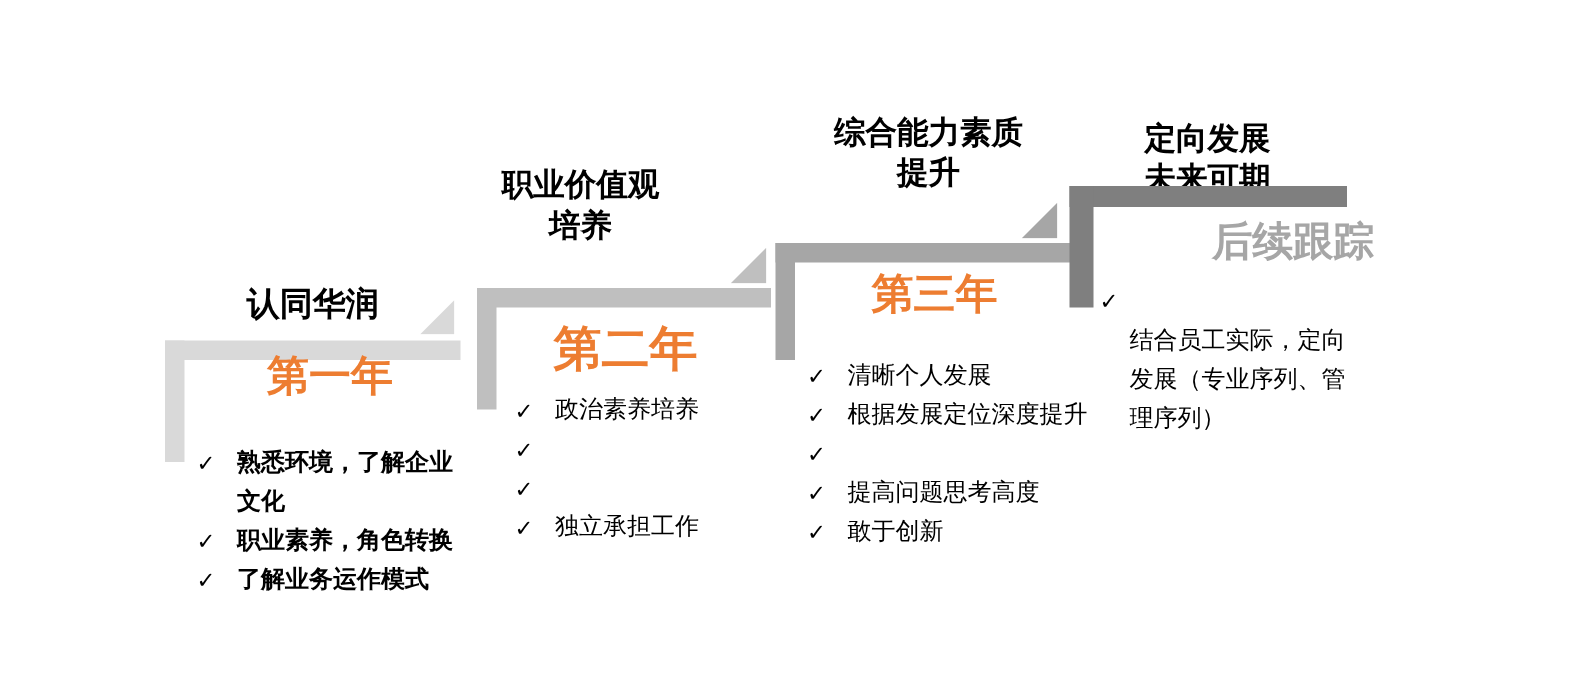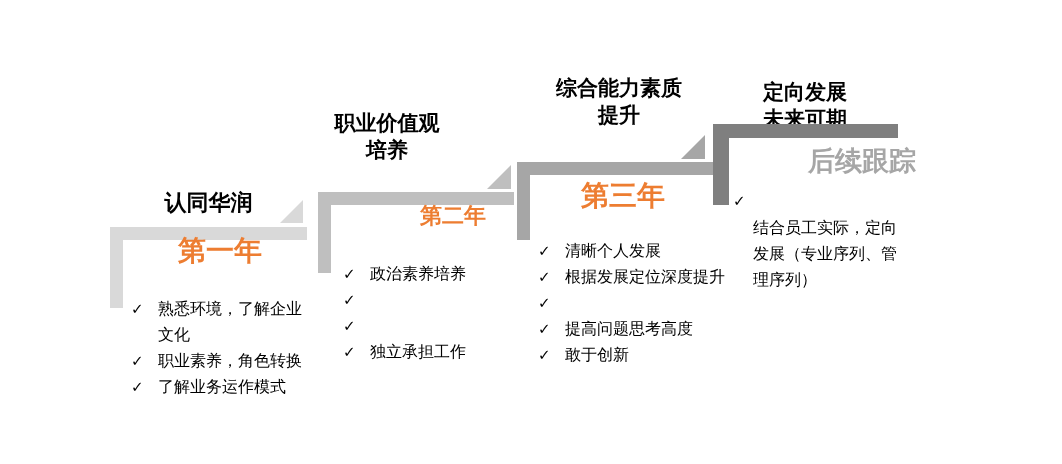--- a/index.html
+++ b/index.html
@@ -51,28 +51,28 @@
   }
   .item-text { display: block; }
 
   
   .s1 .hbar   { left: 110px; top: 227px; width: 197px; height: 13px; }
   .s1 .vbar   { left: 110px; top: 227px; width: 13px;  height: 81px; }
   .s1 .tri    { left: 280px; top: 200px; width: 23px;  height: 23px; }
   .s1 .header { left: 110px; top: 189px; width: 197px; font-size: 22px; }
   .s1 .year   { left: 130px; top: 236px; width: 180px; font-size: 28px; }
   .s1 .items  { left: 131px; top: 296px; }
-  .s1 .item-text { width: 150px; }
+  .s1 .item-text { width: 150px; font-weight: bold; }
 
   
   .s2 .hbar   { left: 318px; top: 192px; width: 196px; height: 13px; }
   .s2 .vbar   { left: 318px; top: 192px; width: 13px;  height: 81px; }
   .s2 .tri    { left: 487px; top: 165px; width: 24px;  height: 24px; }
   .s2 .header { left: 297px; top: 110px; width: 180px; font-size: 21px; }
-  .s2 .year   { left: 332px; top: 201px; width: 170px; font-size: 22px; margin-left: 36px; }
+  .s2 .year   { left: 332px; top: 217px; width: 170px; font-size: 32px; }
   .s2 .items  { left: 343px; top: 261px; }
   .s2 .item-text { width: 176px; }
 
   
   .s3 .hbar   { left: 517px; top: 162px; width: 198px; height: 13px; }
   .s3 .vbar   { left: 517px; top: 162px; width: 13px;  height: 78px; }
   .s3 .tri    { left: 681px; top: 135px; width: 24px;  height: 24px; }
   .s3 .header { left: 529px; top: 75px;  width: 180px; font-size: 21px; }
   .s3 .year   { left: 538px; top: 181px; width: 170px; font-size: 28px; }
   .s3 .items  { left: 538px; top: 238px; }

